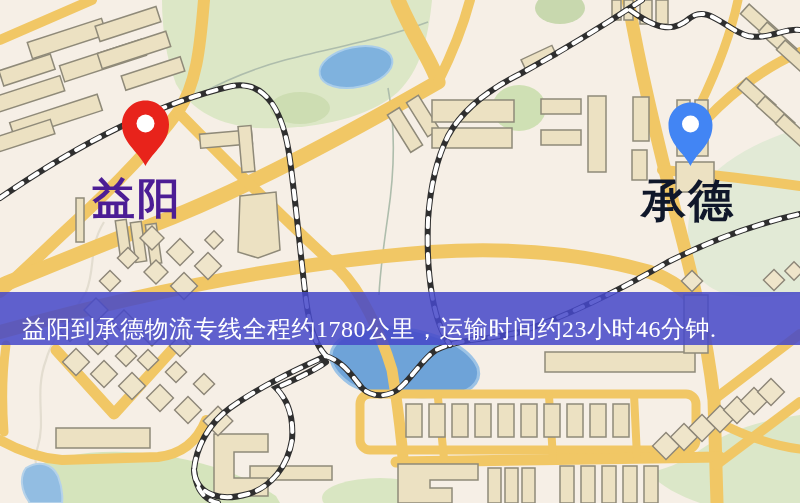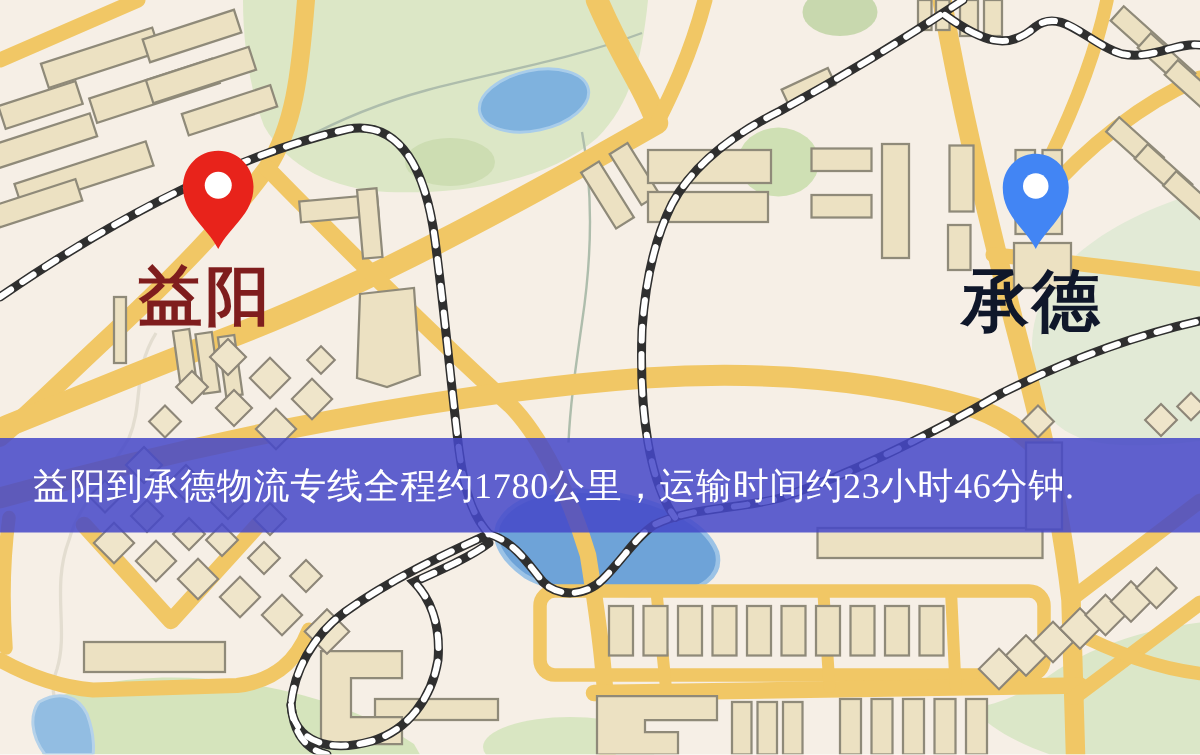--- a/index.html
+++ b/index.html
@@ -1,24 +1,24 @@
 <!DOCTYPE html>
 <html><head>
 <meta charset="utf-8">
 <style>
   html,body{margin:0;padding:0;background:#ffffff;}
   .stage{position:relative;width:800px;height:503px;overflow:hidden;
          font-family:"Liberation Serif", serif;background:#f6efe6;}
   .stage svg{position:absolute;left:0;top:0;display:block;}
   .city-label{position:absolute;font-weight:700;letter-spacing:2px;
               line-height:1;white-space:nowrap;}
-  .origin{left:92px;top:177px;font-size:43px;color:#7f1d1d;}
+  .origin{left:92px;top:177px;font-size:43px;color:#4c1d95;}
   .dest{left:641px;top:179px;font-size:45px;color:#0f172a;}
-  .banner{position:absolute;left:0;top:292px;width:800px;height:63px;
-          background:rgba(70,72,200,0.86);display:flex;align-items:center;}
+  .banner{position:absolute;left:0;top:292px;width:800px;height:53px;
+          background:rgba(70,72,200,0.86);display:flex;align-items:flex-end;}
   .banner span{color:#ffffff;font-size:24px;padding-left:22px;
                letter-spacing:0.5px;white-space:nowrap;}
 </style>
 </head>
 <body>
 
 <div class="stage">
 <svg width="800" height="503" viewBox="0 0 800 503">
 
   <rect x="0" y="0" width="800" height="503" fill="#f6efe6"></rect>

